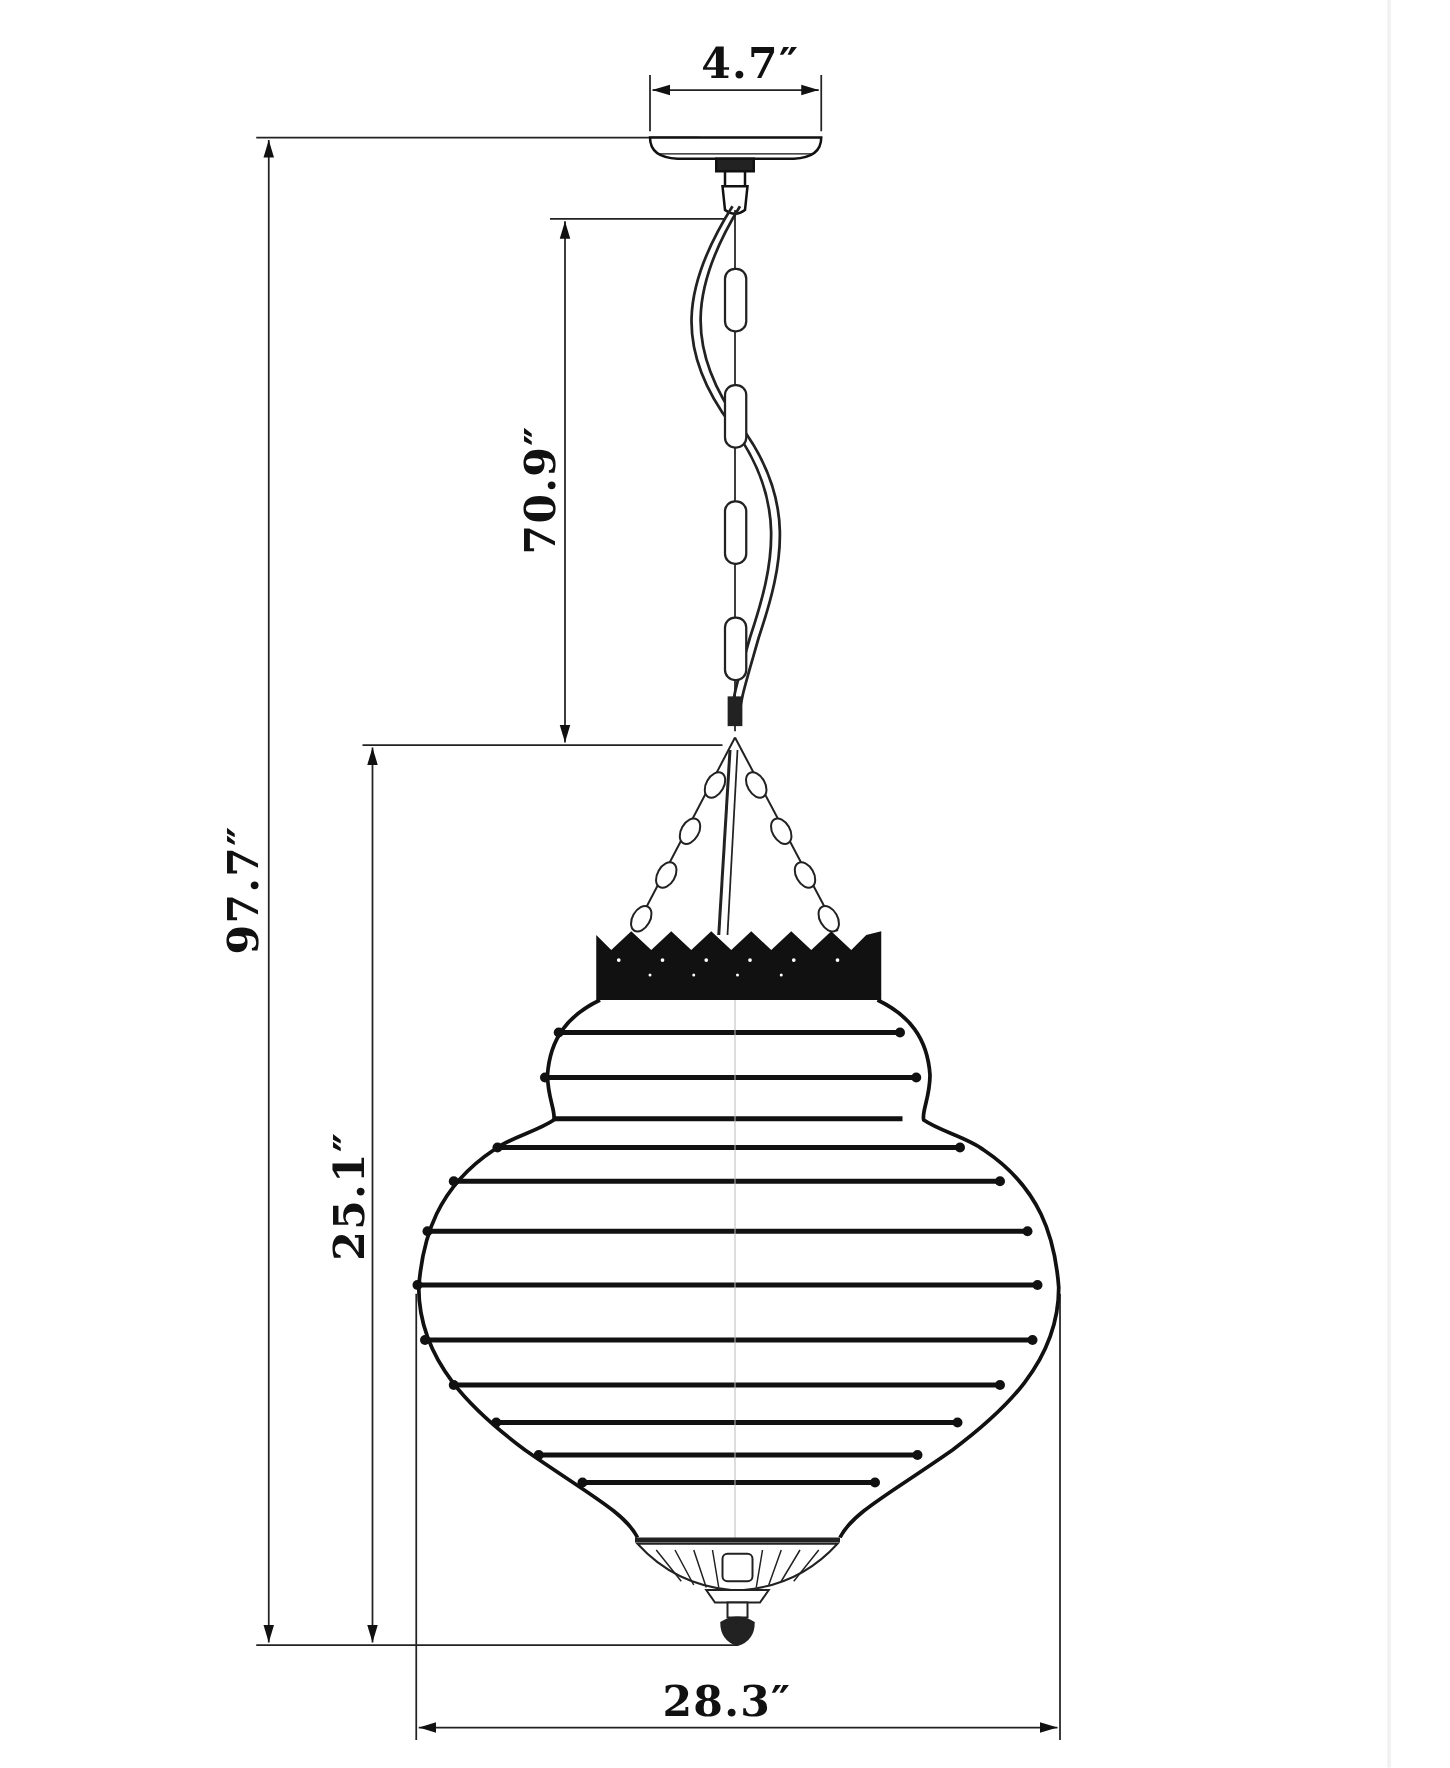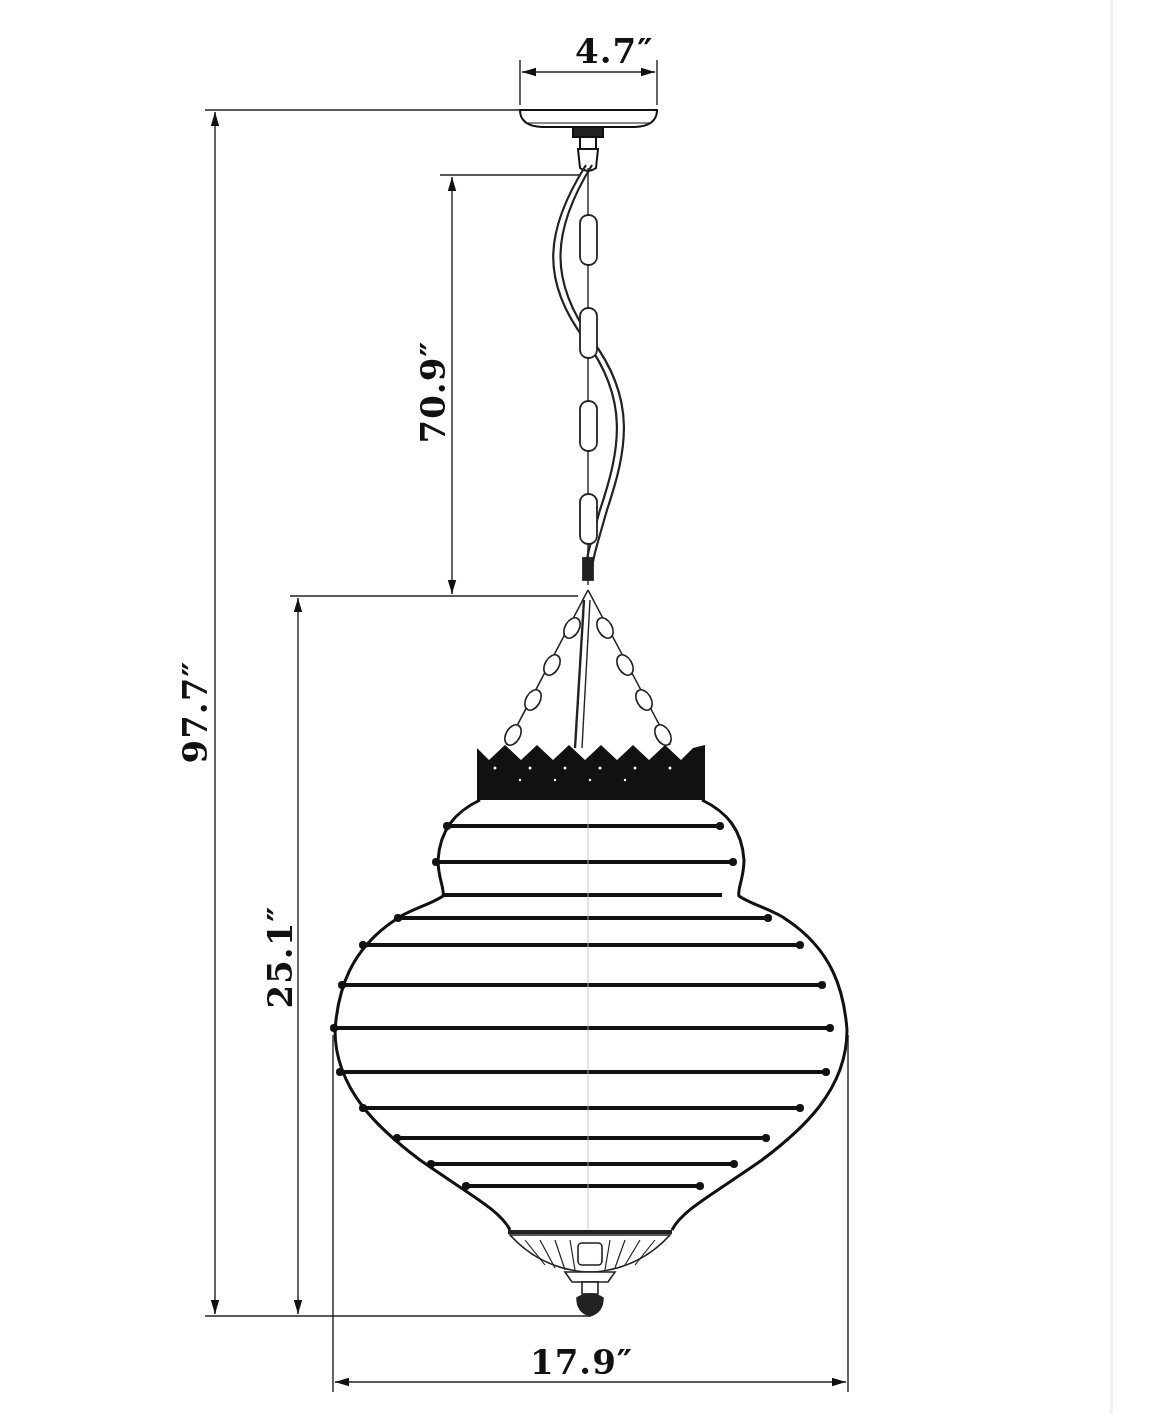--- a/index.html
+++ b/index.html
@@ -165,17 +165,17 @@
     <line x1="508" y1="1232" x2="672" y2="1232" stroke-width="4"></line>
     <path d="M510,1235 Q540,1268 585,1272 L595,1272 Q640,1268 670,1235 z"></path>
     <path d="M525,1240 L545,1265 M540,1240 L555,1268 M555,1240 L565,1270 M570,1240 L575,1270 M610,1240 L605,1270 M625,1240 L615,1268 M640,1240 L625,1265 M655,1240 L635,1265" stroke-width="1.2"></path>
     <rect x="578" y="1243" width="24" height="22" rx="4"></rect>
     <path d="M565,1272 L615,1272 L608,1282 L572,1282 z"></path>
     <rect x="582" y="1282" width="16" height="12"></rect>
     <path d="M577,1298 Q590,1290 603,1298 Q603,1312 590,1316 Q577,1312 577,1298 z" fill="#222"></path>
   </g>
 </svg>
 
-<div class="dim-label" style="left:575px; top:34px;">4.7″</div>
+<div class="dim-label" style="left:561px; top:34px;">4.7″</div>
 <div class="dim-label vertical" style="left:378px; top:375px; width:110px; text-align:center;">70.9″</div>
 <div class="dim-label vertical" style="left:140px; top:695px; width:110px; text-align:center;">97.7″</div>
 <div class="dim-label vertical" style="left:225px; top:940px; width:110px; text-align:center;">25.1″</div>
-<div class="dim-label" style="left:530px; top:1345px;">17.9″</div>
+<div class="dim-label" style="left:530px; top:1345px;">28.3″</div>
 
 </body></html>

